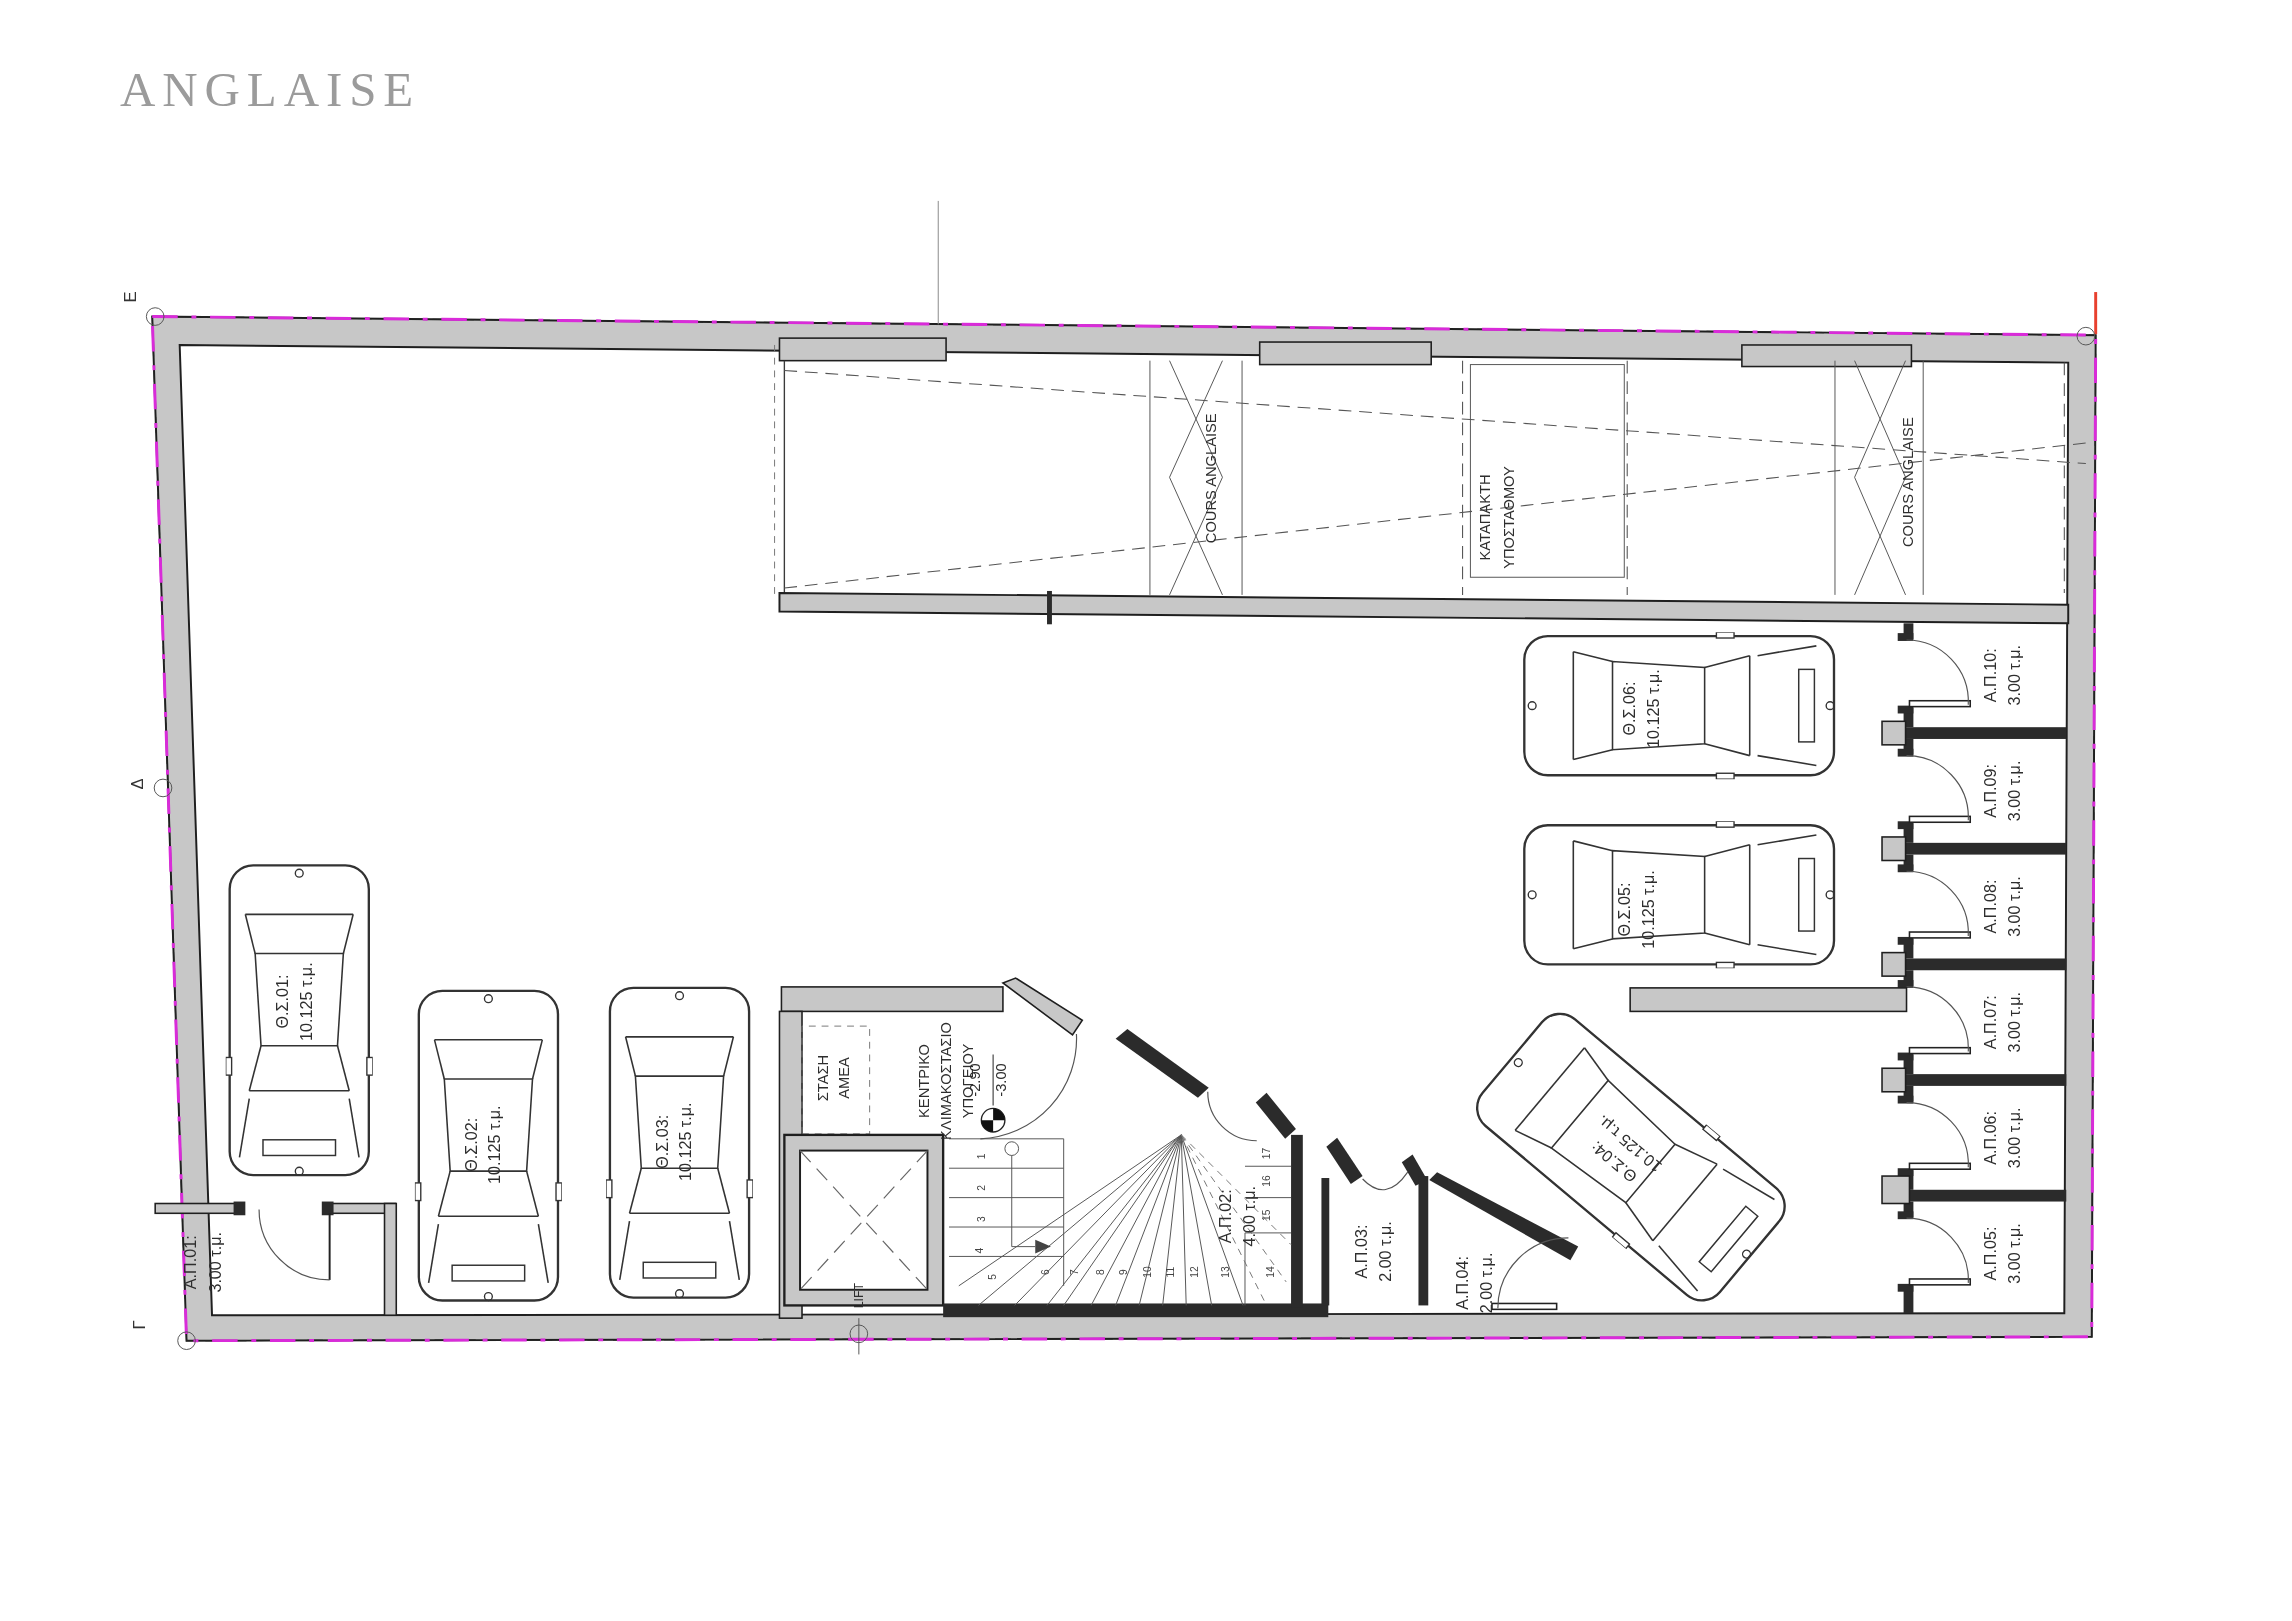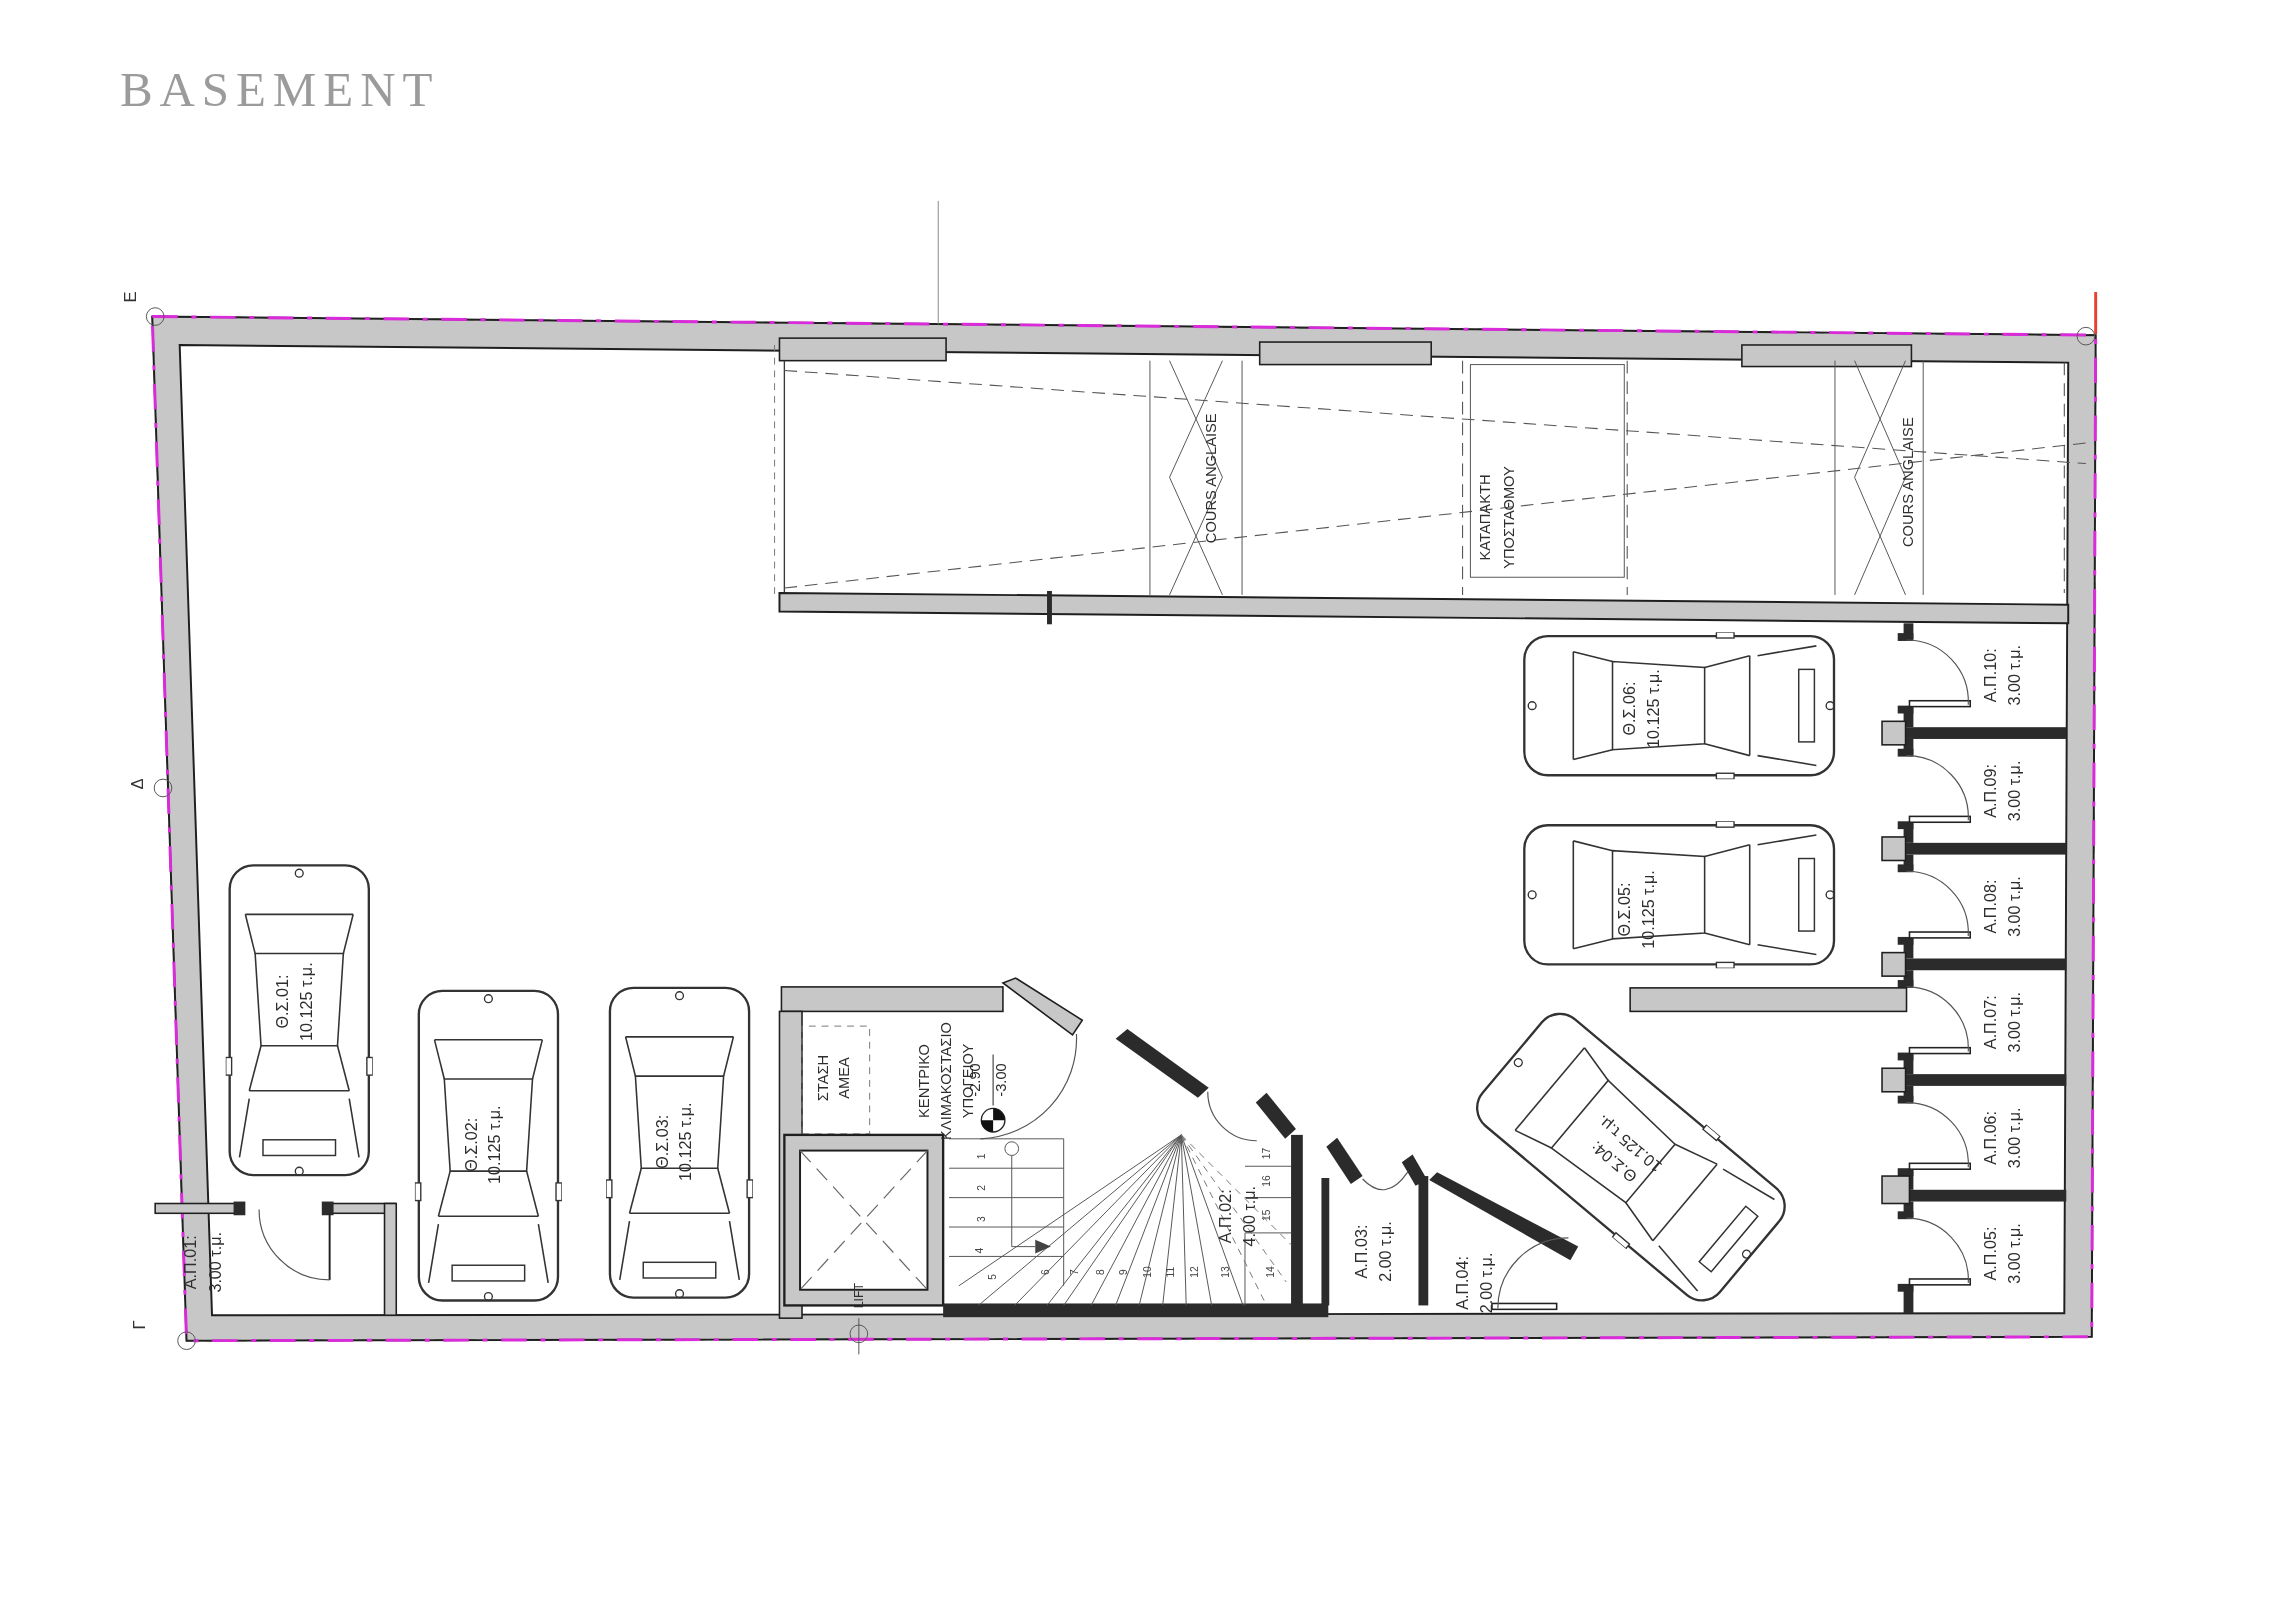--- a/index.html
+++ b/index.html
@@ -23,21 +23,21 @@
   .dash{stroke:#555;stroke-width:1.1;fill:none;stroke-dasharray:13 8;}
   .dashsm{stroke:#777;stroke-width:1;fill:none;stroke-dasharray:7 6;}
   .door{stroke:#555;stroke-width:1.2;fill:none;}
   .leaf{fill:#ffffff;stroke:#222;stroke-width:1.6;}
   .carline{stroke:#333;stroke-width:1.6;fill:none;}
 </style>
 </head>
 <body>
 
 <div id="page">
-  <h1 id="plan-title">BASEMENT</h1>
+  <h1 id="plan-title">ANGLAISE</h1>
 
   <svg viewBox="0 0 2339 1654" width="2293" height="1621">
 
     <defs>
       <symbol id="car" viewBox="0 0 150 330" width="150" height="330">
         <rect x="4" y="8" width="142" height="316" rx="24" fill="#ffffff" stroke="#333" stroke-width="2.4"></rect>
         <line class="carline" x1="20" y1="58" x2="130" y2="58"></line>
         <line class="carline" x1="20" y1="58" x2="30" y2="98"></line>
         <line class="carline" x1="130" y1="58" x2="120" y2="98"></line>
         <polygon points="30,98 120,98 114,192 36,192" fill="none" stroke="#333" stroke-width="1.6"></polygon>

